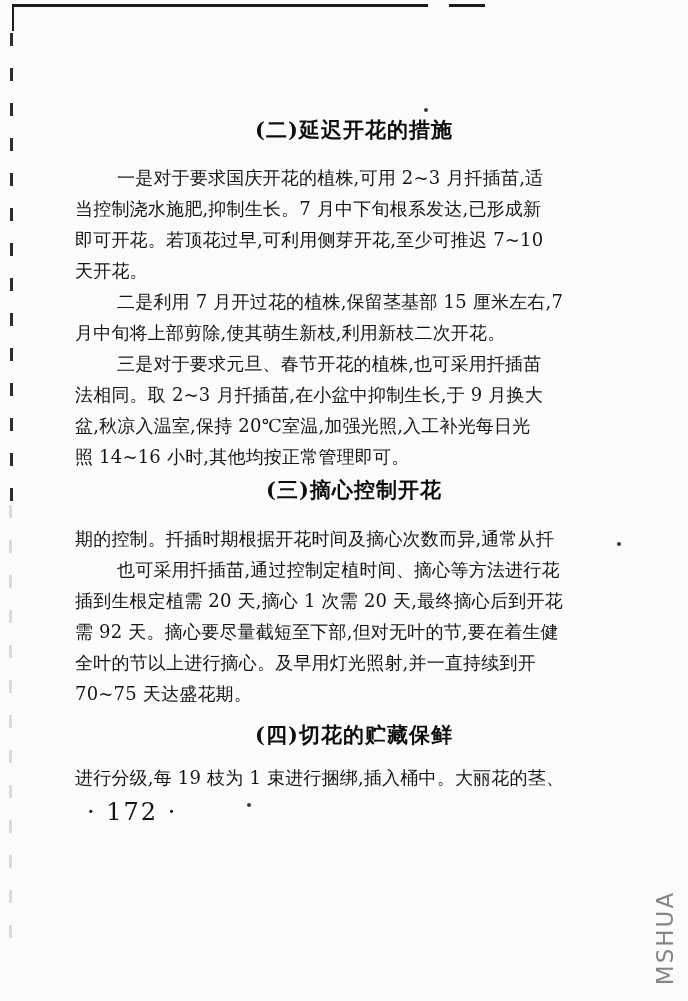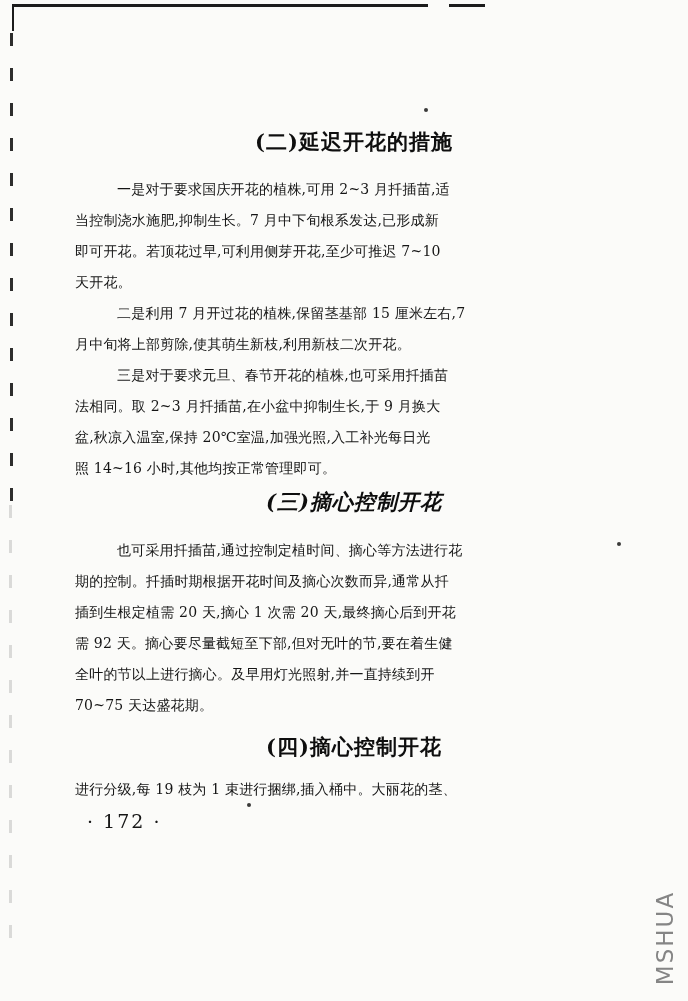--- a/index.html
+++ b/index.html
@@ -34,42 +34,42 @@
     width: 3px; height: 450px;
     background: repeating-linear-gradient(to bottom,
       rgba(45,45,45,.16) 0 13px, transparent 13px 35px);
   }
   .speckle {
     position: absolute; width: 4px; height: 4px;
     border-radius: 50%; background: #3a3a3a;
   }
   
   .content {
-    position: absolute; left: 75px; top: 16px;
+    position: absolute; left: 75px; top: 4px;
     width: 558px;
   }
   .heading {
     font-weight: bold;
     font-size: 21px; line-height: 27px;
     text-align: center; white-space: nowrap;
     letter-spacing: 1px;
     color: #0e0e0e;
   }
   .s0 .heading { margin: 112px 0 19px; }
-  .s1 .heading { margin: 4px 0 20px; font-style: italic; }
+  .s1 .heading { margin: 4px 0 20px; }
   .s2 .heading { margin: 12px 0 14px; }
   .paragraph { margin: 0; }
   .line {
-    font-size: 14px; line-height: 31px; height: 31px;
+    font-size: 18px; line-height: 31px; height: 31px;
     white-space: nowrap; letter-spacing: 0.2px;
   }
   .line.first { padding-left: 42px; }
   .page-number {
     margin-top: 5px; padding-left: 12px;
-    font-size: 19px; letter-spacing: 2px;
+    font-size: 24px; letter-spacing: 2px;
   }
   
   .watermark {
     position: absolute; left: 610px; top: 925px;
     width: 110px; height: 26px;
     transform: rotate(-90deg);
     transform-origin: center center;
     text-align: center;
     font-family: "DejaVu Sans", sans-serif;
     font-size: 23px; letter-spacing: 2px;
@@ -104,30 +104,30 @@
         <div class="paragraph">
           <div class="line first">三是对于要求元旦、春节开花的植株,也可采用扦插苗</div>
           <div class="line">法相同。取 2~3 月扦插苗,在小盆中抑制生长,于 9 月换大</div>
           <div class="line">盆,秋凉入温室,保持 20℃室温,加强光照,入工补光每日光</div>
           <div class="line">照 14~16 小时,其他均按正常管理即可。</div>
         </div>
       </section>
       <section class="s1">
         <div class="heading">(三)摘心控制开花</div>
         <div class="paragraph">
+          <div class="line">期的控制。扦插时期根据开花时间及摘心次数而异,通常从扦</div>
           <div class="line first">也可采用扦插苗,通过控制定植时间、摘心等方法进行花</div>
-          <div class="line">期的控制。扦插时期根据开花时间及摘心次数而异,通常从扦</div>
           <div class="line">插到生根定植需 20 天,摘心 1 次需 20 天,最终摘心后到开花</div>
           <div class="line">需 92 天。摘心要尽量截短至下部,但对无叶的节,要在着生健</div>
           <div class="line">全叶的节以上进行摘心。及早用灯光照射,并一直持续到开</div>
           <div class="line">70~75 天达盛花期。</div>
         </div>
       </section>
       <section class="s2">
-        <div class="heading">(四)摘心控制开花</div>
+        <div class="heading">(四)切花的贮藏保鲜</div>
         <div class="paragraph">
           <div class="line">进行分级,每 19 枝为 1 束进行捆绑,插入桶中。大丽花的茎、</div>
         </div>
       </section>
     </div>
   <div class="page-number">· 172 ·</div>
 </main>
 
 <div class="watermark">MSHUA</div>
 

